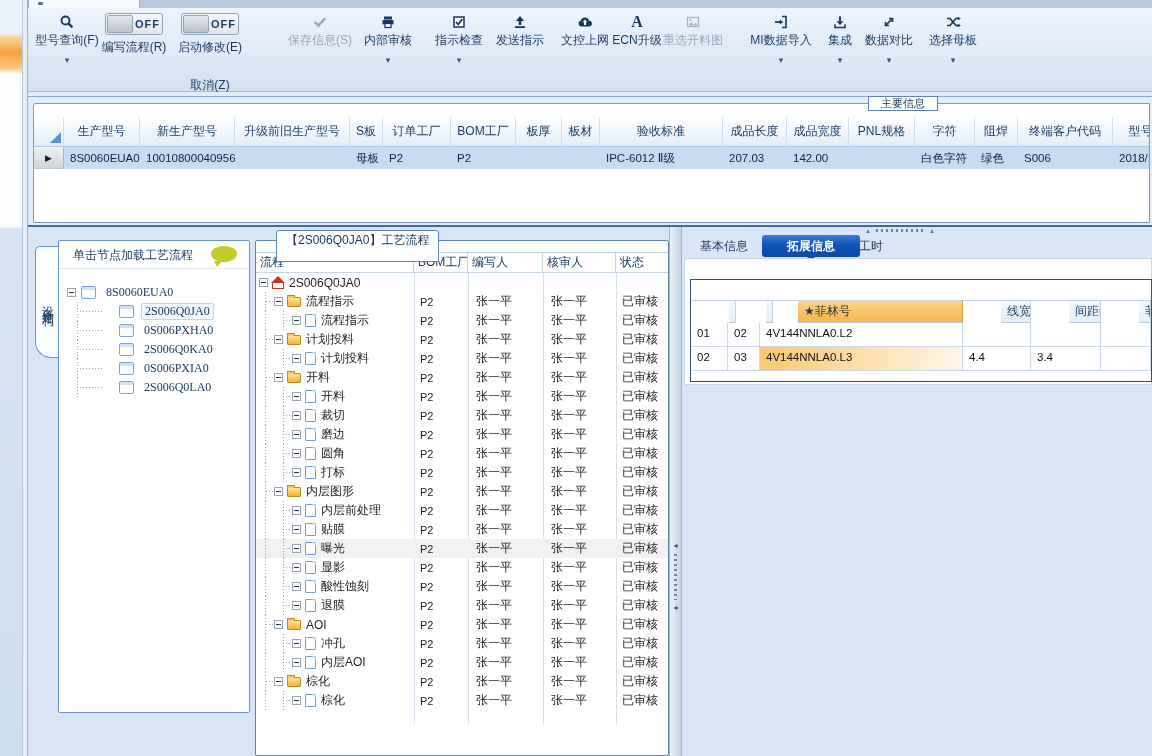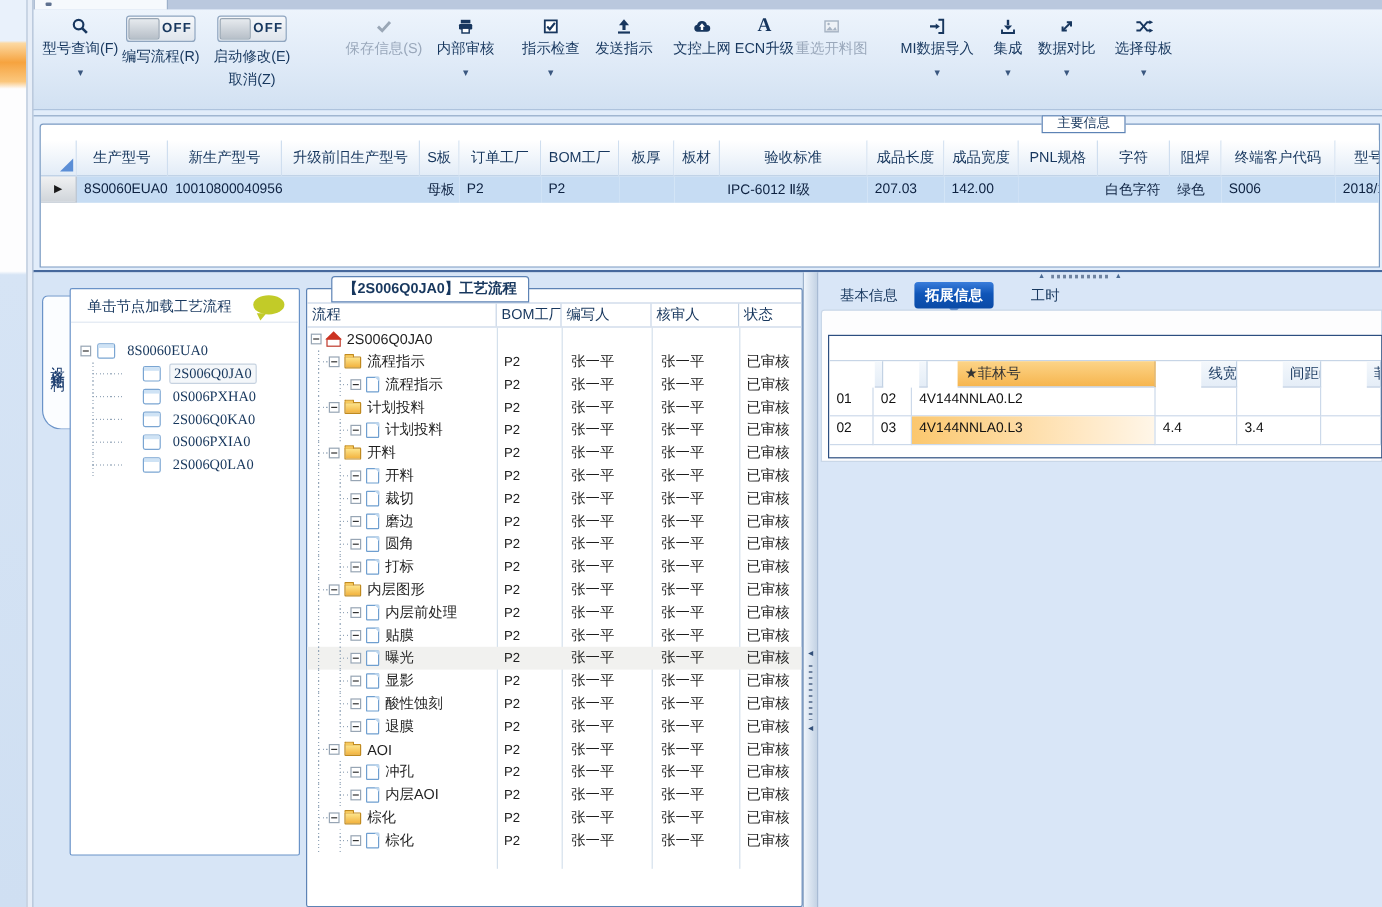--- a/index.html
+++ b/index.html
@@ -15,21 +15,21 @@
   
   .top-strip{left:28px;top:0;width:1124px;height:8px;background:#bac8de;}
   .top-tab{left:0;top:0;width:112px;height:8px;background:#f6f9fd;border-left:1px solid #9db0ca;border-right:1px solid #9db0ca;box-sizing:border-box;}
   .top-dot{left:10px;top:2px;width:5px;height:3px;background:#5f7190;border-radius:1px;}
 
   
   .toolbar{left:28px;top:8px;width:1124px;height:84px;background:linear-gradient(180deg,#edf4fc,#dfeaf7 55%,#d2e1f2);border-bottom:1px solid #a3bad6;box-sizing:border-box;}
   .tb-item{position:absolute;top:5px;display:flex;flex-direction:column;align-items:center;cursor:default;}
   .tb-icon{height:18px;display:flex;align-items:center;justify-content:center;}
   .tb-label{font-size:12px;color:#17375e;white-space:nowrap;margin-top:1px;}
-  .tb-label2{font-size:12px;color:#17375e;white-space:nowrap;margin-top:2px;}
+  .tb-label2{font-size:12px;color:#17375e;white-space:nowrap;margin-top:21px;}
   .tb-item.disabled .tb-label{color:#9aa8bb;}
   .tb-caret{font-size:9px;color:#3a577f;margin-top:8px;line-height:6px;}
   .toggle{width:58px;height:22px;background:linear-gradient(180deg,#f6f8fb,#dfe5ec);border:1px solid #8fa5bf;border-radius:3px;display:flex;align-items:center;box-sizing:border-box;margin-bottom:3px;}
   .knob{width:26px;height:18px;margin-left:1px;background:linear-gradient(180deg,#e6eaee,#b8c0c9);border:1px solid #98a5b2;border-radius:2px;box-sizing:border-box;}
   .toggle-text{flex:1;text-align:center;font-size:11px;font-weight:bold;color:#17375e;letter-spacing:1px;}
   .ecn-a{font-family:"Liberation Serif","DejaVu Serif",serif;font-weight:900;font-size:16px;color:#17365e;line-height:16px;}
 
   
   .hline96{left:28px;top:96px;width:1124px;height:1px;background:#8fa8c8;}
   .upper-bg{left:28px;top:92px;width:1124px;height:133px;background:#e2edfa;}
@@ -63,21 +63,21 @@
   .expander{position:relative;width:9px;height:9px;background:#fff;border:1px solid #97a5b4;box-sizing:border-box;margin-right:5px;flex:none;}
   .expander::after{content:"";position:absolute;left:1px;top:3px;width:5px;height:1px;background:#333;}
   .lp-row:not([data-exp]) .expander{visibility:hidden;}
   .node-icon{width:15px;height:13px;background:#fff;border:1px solid #7aa5d2;border-radius:2px;box-sizing:border-box;margin-right:7px;flex:none;position:relative;}
   .node-icon::before{content:"";position:absolute;left:0;top:0;width:100%;height:3px;background:#cfe3f5;}
   .lp-label{white-space:nowrap;padding:0 3px;line-height:15px;}
   .lp-row[data-sel="true"] .lp-label{background:#f4f7fa;border:1px solid #c6d2e0;border-radius:2px;}
 
   
   .mid-panel{left:255px;top:240px;width:414px;height:516px;background:#fff;border:1px solid #5d83b5;border-radius:2px;box-sizing:border-box;}
-  .mid-tab{position:absolute;left:20px;top:-11px;height:22px;padding:0 9px;background:#fff;border:1px solid #5d83b5;border-radius:3px 3px 0 0;box-sizing:border-box;font-size:12px;color:#17375e;line-height:19px;white-space:nowrap;z-index:3;font-weight:bold;}
+  .mid-tab{position:absolute;left:20px;top:-11px;height:32px;padding:0 9px;background:#fff;border:1px solid #5d83b5;border-radius:3px 3px 0 0;box-sizing:border-box;font-size:12px;color:#17375e;line-height:19px;white-space:nowrap;z-index:3;}
   .proc-header{display:grid;grid-template-columns:158px 54px 75px 73px 1fr;height:21px;margin-top:11px;border-top:1px solid #c7d5e6;border-bottom:1px solid #c7d5e6;box-sizing:border-box;}
   .proc-header div{font-size:12px;color:#17375e;padding-left:4px;line-height:19px;border-right:1px solid #c7d5e6;white-space:nowrap;overflow:hidden;}
   .proc-header div:last-child{border-right:none;}
   .proc-body{position:relative;height:451px;background-image:linear-gradient(#d4e0ec,#d4e0ec),linear-gradient(#d4e0ec,#d4e0ec),linear-gradient(#d4e0ec,#d4e0ec),linear-gradient(#d4e0ec,#d4e0ec);background-size:1px 100%;background-position:158px 0,212px 0,287px 0,360px 0;background-repeat:no-repeat;overflow:hidden;}
   .proc-row{position:relative;display:grid;grid-template-columns:158px 54px 75px 73px 1fr;height:19px;align-items:center;font-size:12px;color:#1f1f1f;}
   .proc-row[data-hl="true"]{background:#f1f1ef;}
   .proc-row:not([data-level="0"])::after{content:"";position:absolute;left:9px;top:0;width:1px;height:100%;background-image:repeating-linear-gradient(180deg,#93a5b8 0 1px,transparent 1px 3px);}
   .c-name{position:relative;display:flex;align-items:center;height:19px;overflow:hidden;white-space:nowrap;}
   .proc-row[data-level="0"] .c-name{padding-left:3px;}
   .proc-row[data-level="1"] .c-name{padding-left:18px;}
@@ -717,21 +717,21 @@
     </div>
   </div>
 
   <div class="abs right-panel">
     <div class="top-grip">
       <span class="tg-tri">▲</span>
       <span class="tg-dots"></span>
       <span class="tg-tri">▲</span>
     </div>
     <div class="rp-tab" style="left:6px;width:72px">基本信息</div>
-    <div class="rp-tab sel" style="left:80px;width:66px">拓展信息</div>
+    <div class="rp-tab sel" style="left:80px;width:98px">拓展信息</div>
     <div class="rp-tab" style="left:166px;width:46px">工时</div>
 
     <div class="rp-white"></div>
     <div class="rp-card">
       <div class="rp-blank"></div>
       <div class="rp-header">
         <div>NO</div>
         <div>层</div>
         <div class="rp-film-h">★菲林号</div>
         <div>线宽mil</div>

